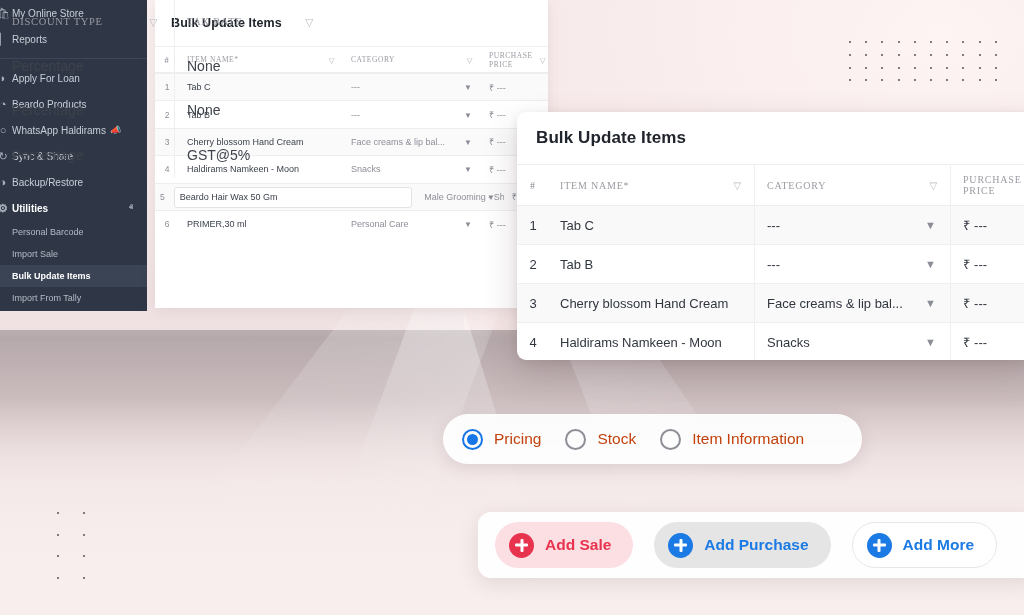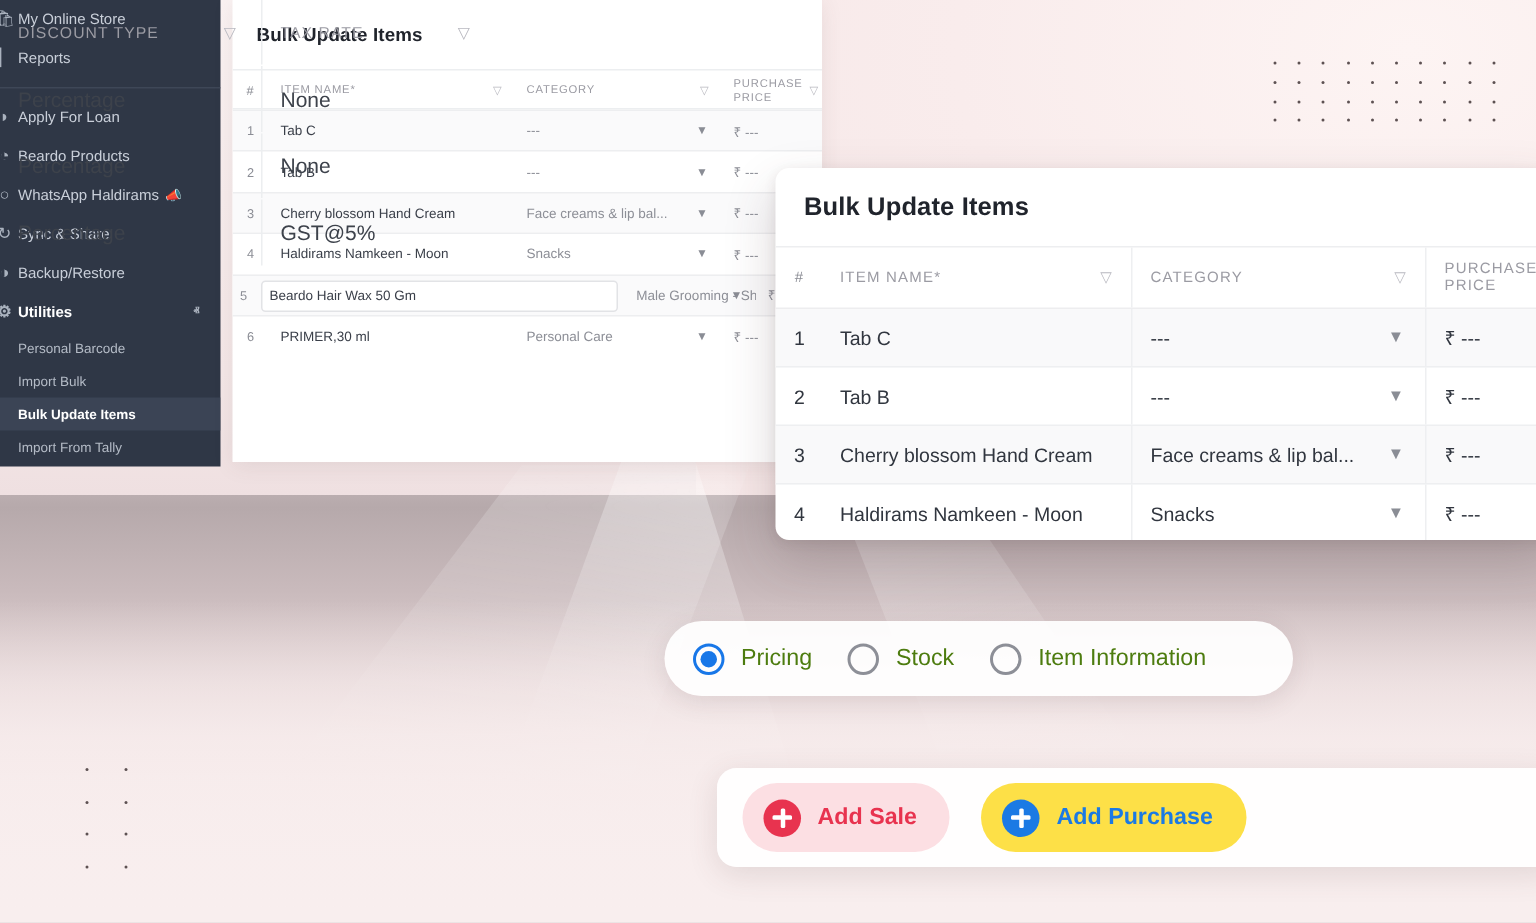--- a/index.html
+++ b/index.html
@@ -145,21 +145,21 @@
     font-weight: bold;
     color: #20242c;
     letter-spacing: .1px;
   }
   .th {
     font-size: 7.5px;
     letter-spacing: .55px;
     color: #9b9ba3;
     text-transform: uppercase;
     font-weight: normal;
-    display: flex; align-items: center;
+    display: flex; align-items: center; font-family: Liberation Serif, serif;
   }
   .filter-ico { color: #b9b9c0; display:inline-block; }
   .cell {
     font-size: 9px;
     color: #3a3f49;
     display: flex; align-items: center;
   }
   .muted { color: #8d8f97; }
   .caret { color: #8a8d95; font-size: 8px; }
 
@@ -250,21 +250,21 @@
     border: 2px solid #8d8f97;
     margin-right: 11px;
     display:flex; align-items:center; justify-content:center;
     flex: none;
   }
   .radio-dot.checked { border-color: #1877e8; border-width: 2px; }
   .radio-dot.checked::after {
     content:""; width: 11px; height: 11px; border-radius: 50%;
     background: #1877e8;
   }
-  .radio-label { font-size: 15.5px; color: #4d7c0f; }
+  .radio-label { font-size: 15.5px; color: #c2410c; }
 
   
   #action-bar {
     position: absolute;
     left: 478px; top: 512px;
     width: 560px; height: 66px;
     background: rgba(255,255,255,.93);
     border-radius: 13px;
     box-shadow: 0 5px 20px rgba(90,62,66,.14);
     display:flex; align-items:center;
@@ -286,21 +286,21 @@
     position: relative;
     flex: none;
   }
   .act-ico::before, .act-ico::after {
     content:""; position:absolute; background:#fff; border-radius:1px;
   }
   .act-ico::before { left: 50%; top: 6px; width: 3px; height: 13px; transform: translateX(-50%); }
   .act-ico::after  { top: 50%; left: 6px; height: 3px; width: 13px; transform: translateY(-50%); }
   .btn-sale      { background: #fcdfe3; color: #e8334f; }
   .btn-sale .act-ico { background: #e8334f; }
-  .btn-purchase  { background: #fde047; color: #1b7ae4; }
+  .btn-purchase  { background: #e5e5e5; color: #1b7ae4; }
   .btn-purchase .act-ico { background: #1b7ae4; }
   .btn-more      { background: #ffffff; color: #1b7ae4; border: 1px solid #e6e7ea; }
   .btn-more .act-ico { background: #1b7ae4; }
 </style>
 </head>
 <body>
 
 <div id="stage">
 
   <div class="bg-base"></div>
@@ -401,21 +401,21 @@
           <span class="ico">⚙</span>
           <span class="lbl">Utilities</span>
           <span class="chev">ⱏ</span>
         </div>
       </div>
     <div id="sidebar-subitems">
         <div class="sub-item">
           <span>Personal Barcode</span>
         </div>
         <div class="sub-item">
-          <span>Import Bulk</span>
+          <span>Import Sale</span>
         </div>
         <div class="sub-item selected">
           <span>Bulk Update Items</span>
         </div>
         <div class="sub-item">
           <span>Import From Tally</span>
         </div>
       </div>
   </nav>
 
@@ -632,15 +632,19 @@
 
   <div id="action-bar">
       <div class="act-btn btn-sale">
         <span class="act-ico"></span>
         <span>Add Sale</span>
       </div>
       <div class="act-btn btn-purchase">
         <span class="act-ico"></span>
         <span>Add Purchase</span>
       </div>
+      <div class="act-btn btn-more">
+        <span class="act-ico"></span>
+        <span>Add More</span>
+      </div>
     </div>
 
 </div>
 
 </body></html>

